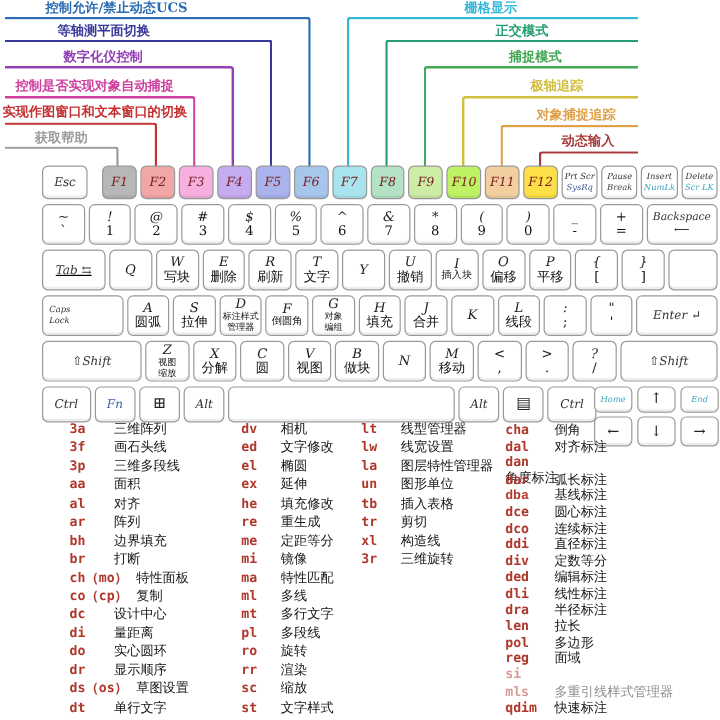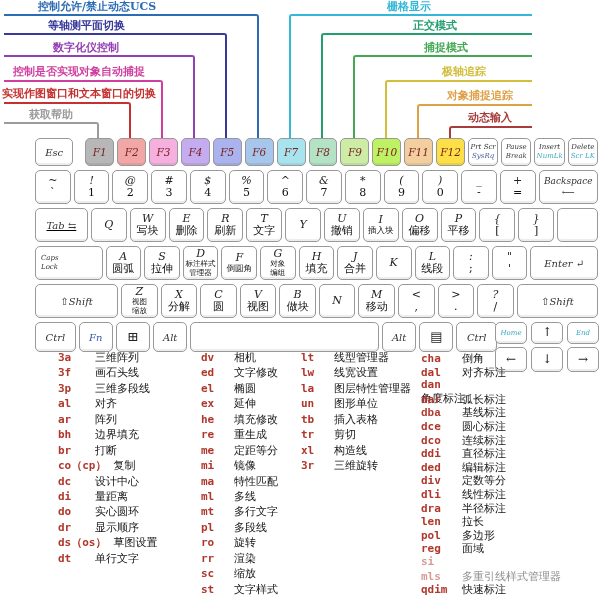--- a/index.html
+++ b/index.html
@@ -397,34 +397,42 @@
         </div>
         <div class="cmd-row" style="height: 15.45px;">
           <span class="cmd-abbr" style="min-width: 30px;">3f</span>
           <span class="cmd-desc">画石头线</span>
         </div>
         <div class="cmd-row" style="height: 15.45px;">
           <span class="cmd-abbr" style="min-width: 30px;">3p</span>
           <span class="cmd-desc">三维多段线</span>
         </div>
         <div class="cmd-row" style="height: 15.45px;">
+          <span class="cmd-abbr" style="min-width: 30px;">aa</span>
+          <span class="cmd-desc">面积</span>
+        </div>
+        <div class="cmd-row" style="height: 15.45px;">
           <span class="cmd-abbr" style="min-width: 30px;">al</span>
           <span class="cmd-desc">对齐</span>
         </div>
         <div class="cmd-row" style="height: 15.45px;">
           <span class="cmd-abbr" style="min-width: 30px;">ar</span>
           <span class="cmd-desc">阵列</span>
         </div>
         <div class="cmd-row" style="height: 15.45px;">
           <span class="cmd-abbr" style="min-width: 30px;">bh</span>
           <span class="cmd-desc">边界填充</span>
         </div>
         <div class="cmd-row" style="height: 15.45px;">
           <span class="cmd-abbr" style="min-width: 30px;">br</span>
           <span class="cmd-desc">打断</span>
+        </div>
+        <div class="cmd-row" style="height: 15.45px;">
+          <span class="cmd-abbr" style="min-width: 30px;">ch（mo）</span>
+          <span class="cmd-desc">特性面板</span>
         </div>
         <div class="cmd-row" style="height: 15.45px;">
           <span class="cmd-abbr" style="min-width: 30px;">co（cp）</span>
           <span class="cmd-desc">复制</span>
         </div>
         <div class="cmd-row" style="height: 15.45px;">
           <span class="cmd-abbr" style="min-width: 30px;">dc</span>
           <span class="cmd-desc">设计中心</span>
         </div>
         <div class="cmd-row" style="height: 15.45px;">
@@ -575,26 +583,26 @@
         </div>
         <div class="cmd-row" style="height: 13.6px;">
           <span class="cmd-abbr" style="min-width: 34px;">dco</span>
           <span class="cmd-desc">连续标注</span>
         </div>
         <div class="cmd-row" style="height: 13.6px;">
           <span class="cmd-abbr" style="min-width: 34px;">ddi</span>
           <span class="cmd-desc">直径标注</span>
         </div>
         <div class="cmd-row" style="height: 13.6px;">
+          <span class="cmd-abbr" style="min-width: 34px;">div</span>
+          <span class="cmd-desc">定数等分</span>
+        </div>
+        <div class="cmd-row" style="height: 13.6px;">
           <span class="cmd-abbr" style="min-width: 34px;">ded</span>
           <span class="cmd-desc">编辑标注</span>
-        </div>
-        <div class="cmd-row" style="height: 13.6px;">
-          <span class="cmd-abbr" style="min-width: 34px;">div</span>
-          <span class="cmd-desc">定数等分</span>
         </div>
         <div class="cmd-row" style="height: 13.6px;">
           <span class="cmd-abbr" style="min-width: 34px;">dli</span>
           <span class="cmd-desc">线性标注</span>
         </div>
         <div class="cmd-row" style="height: 13.6px;">
           <span class="cmd-abbr" style="min-width: 34px;">dra</span>
           <span class="cmd-desc">半径标注</span>
         </div>
         <div class="cmd-row" style="height: 13.6px;">

